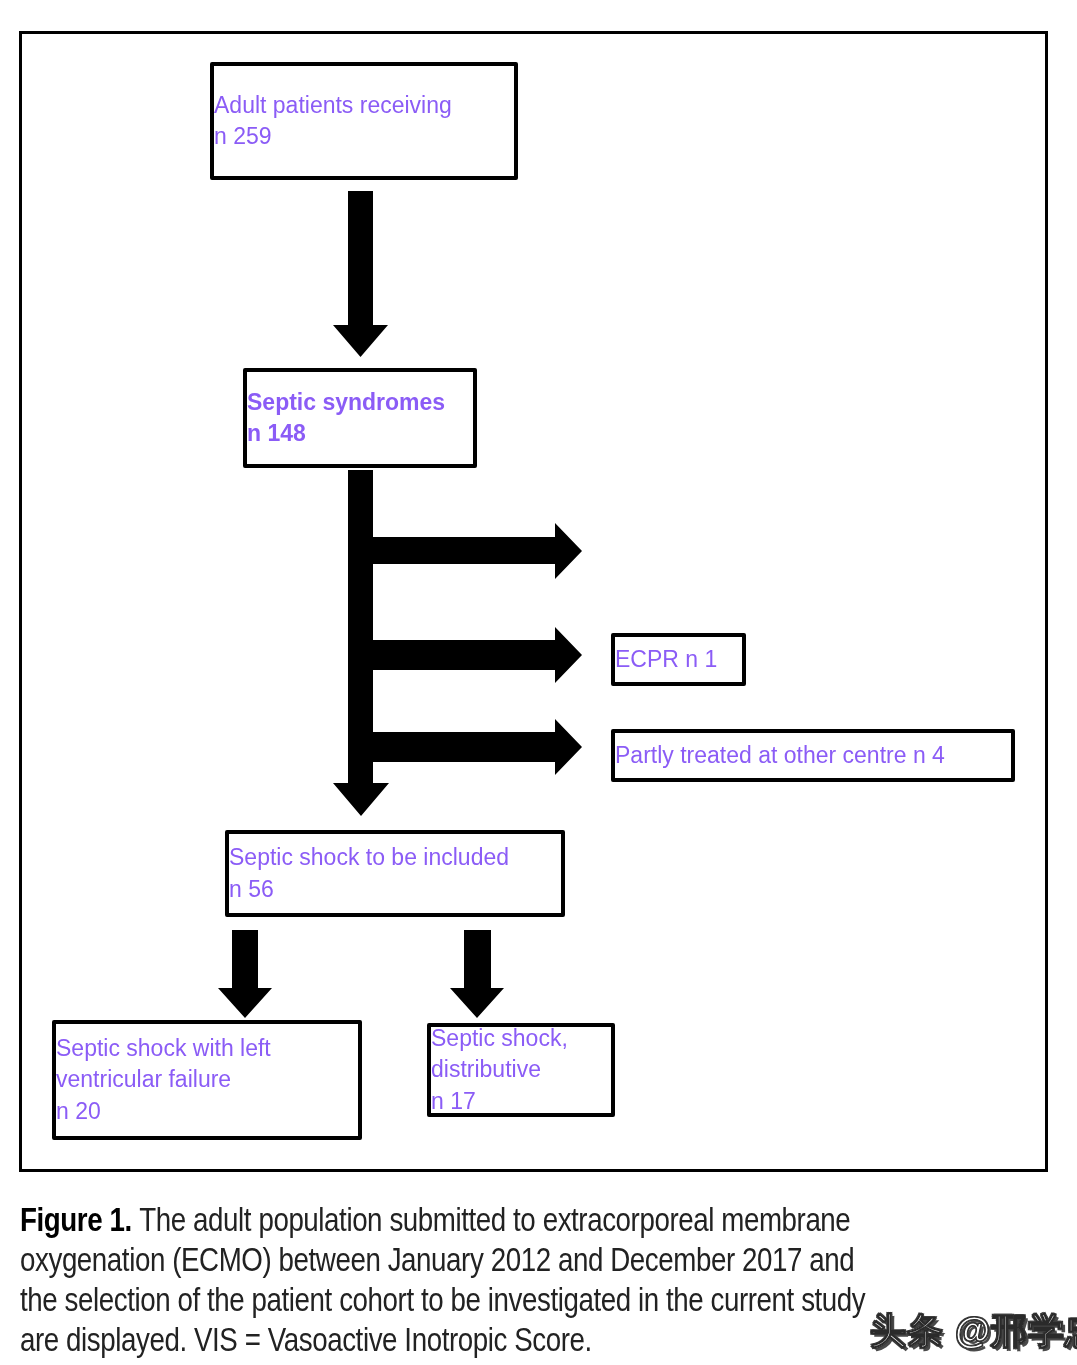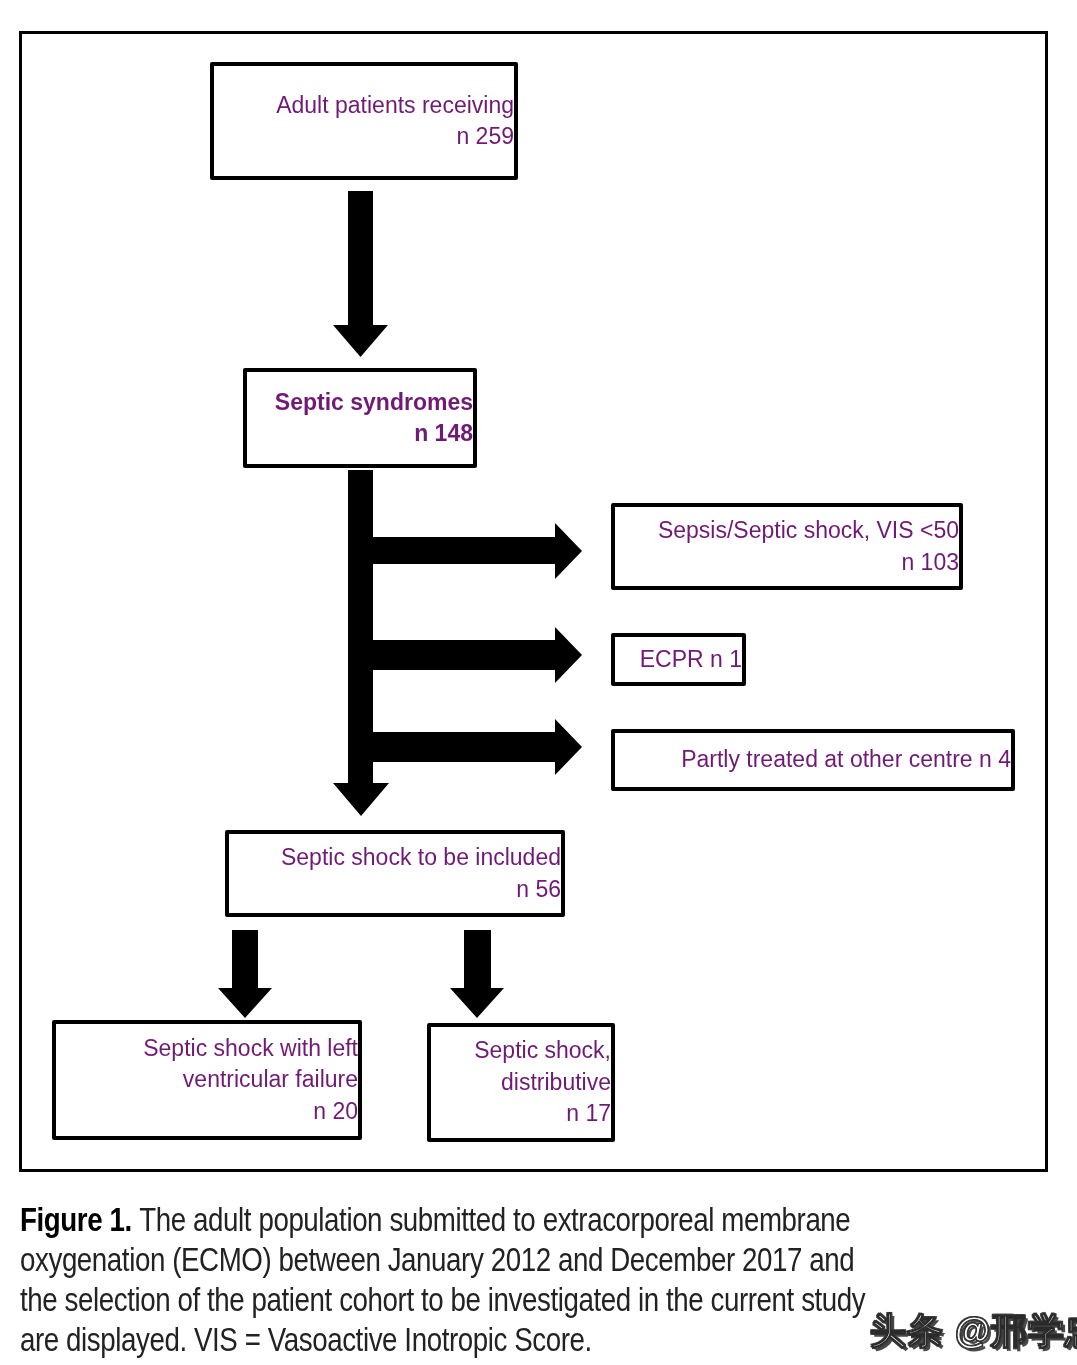--- a/index.html
+++ b/index.html
@@ -8,32 +8,32 @@
 
   
   .frame{position:absolute;left:19px;top:31px;width:1029px;height:1141px;
          border:3px solid #000;box-sizing:border-box;background:#fff;}
 
   
   .arrows{position:absolute;left:0;top:0;width:1077px;height:1365px;pointer-events:none;}
 
   
   .node{position:absolute;box-sizing:border-box;border:4px solid #000;background:#fff;
-        display:flex;flex-direction:column;justify-content:center;align-items:flex-end;
-        text-align:center;color:#701a75;font-size:23px;line-height:1.37;border-radius:2px;}
+        display:flex;flex-direction:column;justify-content:center;align-items:flex-start;
+        text-align:center;color:#8b5cf6;font-size:23px;line-height:1.37;border-radius:2px;}
   .node span{display:block;white-space:nowrap;}
 
   #n-adult   {left:210px;top:62px;  width:308px;height:118px;}
   #n-septic  {left:243px;top:368px; width:234px;height:100px;font-weight:bold;}
   #n-sepsis  {left:611px;top:503px; width:352px;height:87px;}
   #n-ecpr    {left:611px;top:633px; width:135px;height:53px;}
-  #n-partly  {left:611px;top:729px; width:404px;height:62px;padding-left:25px;}
+  #n-partly  {left:611px;top:729px; width:404px;height:53px;}
   #n-included{left:190px;top:830px; width:340px;height:87px;margin-left:35px;}
   #n-lv      {left:52px; top:1020px;width:310px;height:120px;}
-  #n-dist    {left:427px;top:1023px;width:188px;height:119px;}
+  #n-dist    {left:427px;top:1023px;width:188px;height:94px;}
 
   
   .caption{position:absolute;left:20px;top:1200px;width:1050px;color:#222;}
   .cap-line{white-space:nowrap;font-size:33px;line-height:40px;letter-spacing:-0.5px;
             transform:scaleX(0.84);transform-origin:0 50%;}
   .cap-line strong{font-weight:bold;color:#000;margin-right:9px;}
 
   
   .watermark{position:absolute;left:870px;top:1307px;font-size:36px;font-weight:bold;
              color:#ffffff;white-space:nowrap;letter-spacing:1px;
@@ -61,24 +61,20 @@
   <div class="node" id="n-adult">
     <span>Adult patients receiving</span>
     <span>n 259</span>
   </div>
 
   <div class="node" id="n-septic">
     <span>Septic syndromes</span>
     <span>n 148</span>
   </div>
 
-  <div class="node" id="n-sepsis">
-    <span>Sepsis/Septic shock, VIS &lt;50</span>
-    <span>n 103</span>
-  </div>
 
   <div class="node" id="n-ecpr">
     <span>ECPR n 1</span>
   </div>
 
   <div class="node" id="n-partly">
     <span>Partly treated at other centre n 4</span>
   </div>
 
   <div class="node" id="n-included">

